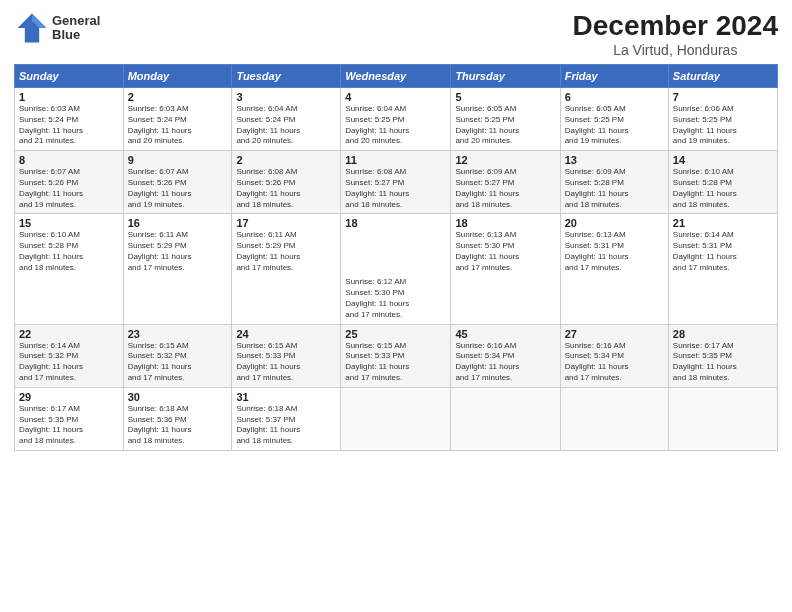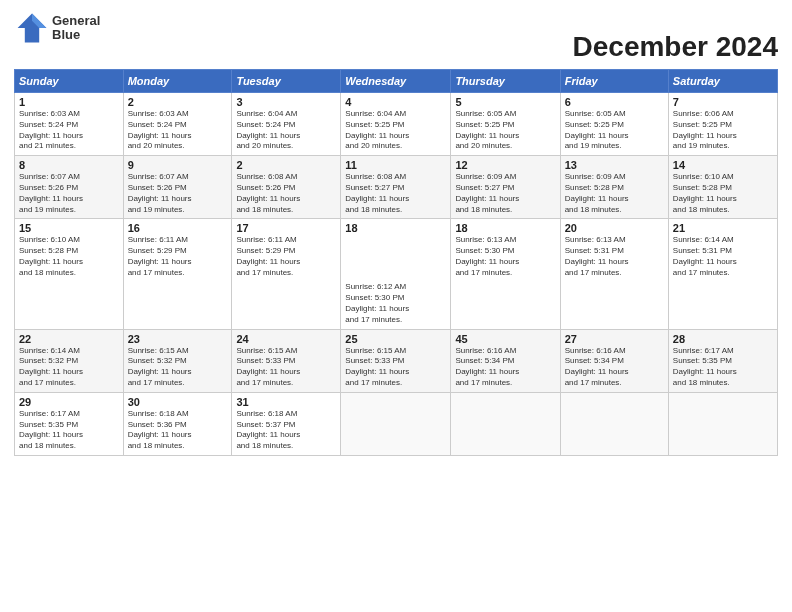--- a/index.html
+++ b/index.html
@@ -33,21 +33,20 @@
       color: #333;
       line-height: 1.1;
     }
     .logo-icon {
       width: 36px;
       height: 36px;
       margin-right: 2px;
     }
     .title-block {
       text-align: center;
-      margin-top: 21px;
     }
     .main-title {
       font-size: 28px;
       font-weight: bold;
       color: #222;
     }
     .subtitle {
       font-size: 14px;
       color: #555;
     }
@@ -104,20 +103,21 @@
         <polygon points="20,4 36,20 28,20 28,36 12,36 12,20 4,20" fill="#3a6bbf"></polygon>
         <polygon points="20,4 36,20 28,20 20,12" fill="#5590e0"></polygon>
       </svg>
       <div class="logo-text">
         <div>General</div>
         <div>Blue</div>
       </div>
     </div>
     <div class="title-block">
       <div class="main-title">December 2024</div>
+      <div class="subtitle">La Virtud, Honduras</div>
     </div>
   </div>
 
   <table class="calendar">
     <thead>
       <tr>
       <th>Sunday</th>
           <th>Monday</th>
           <th>Tuesday</th>
           <th>Wednesday</th>

